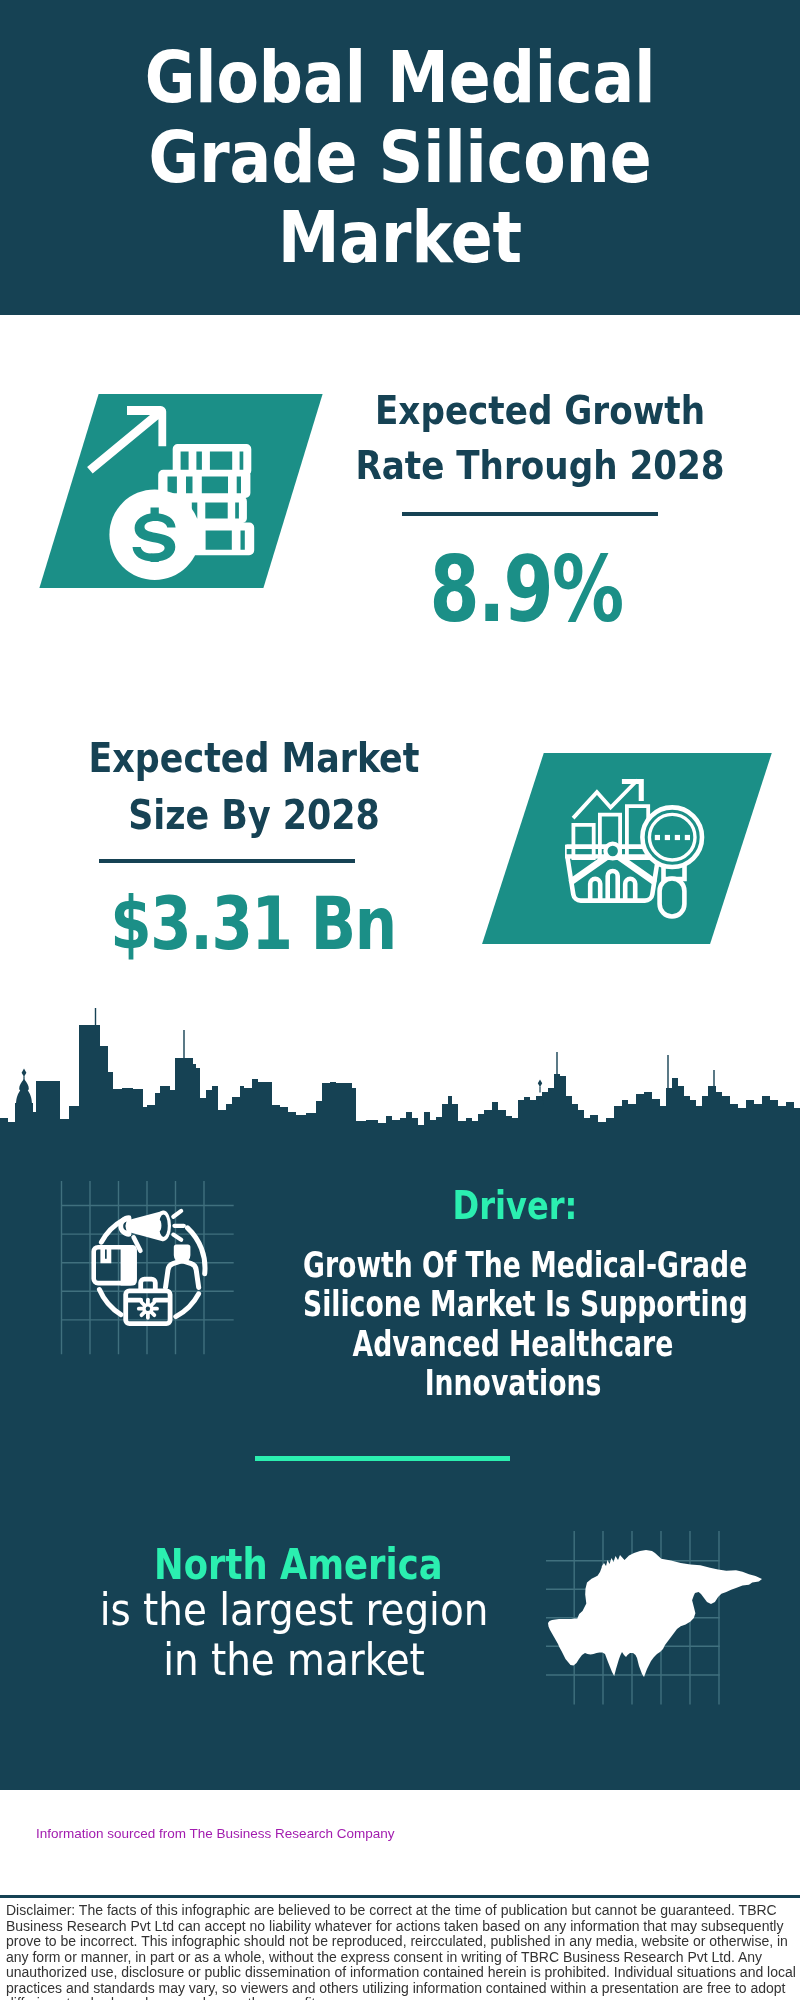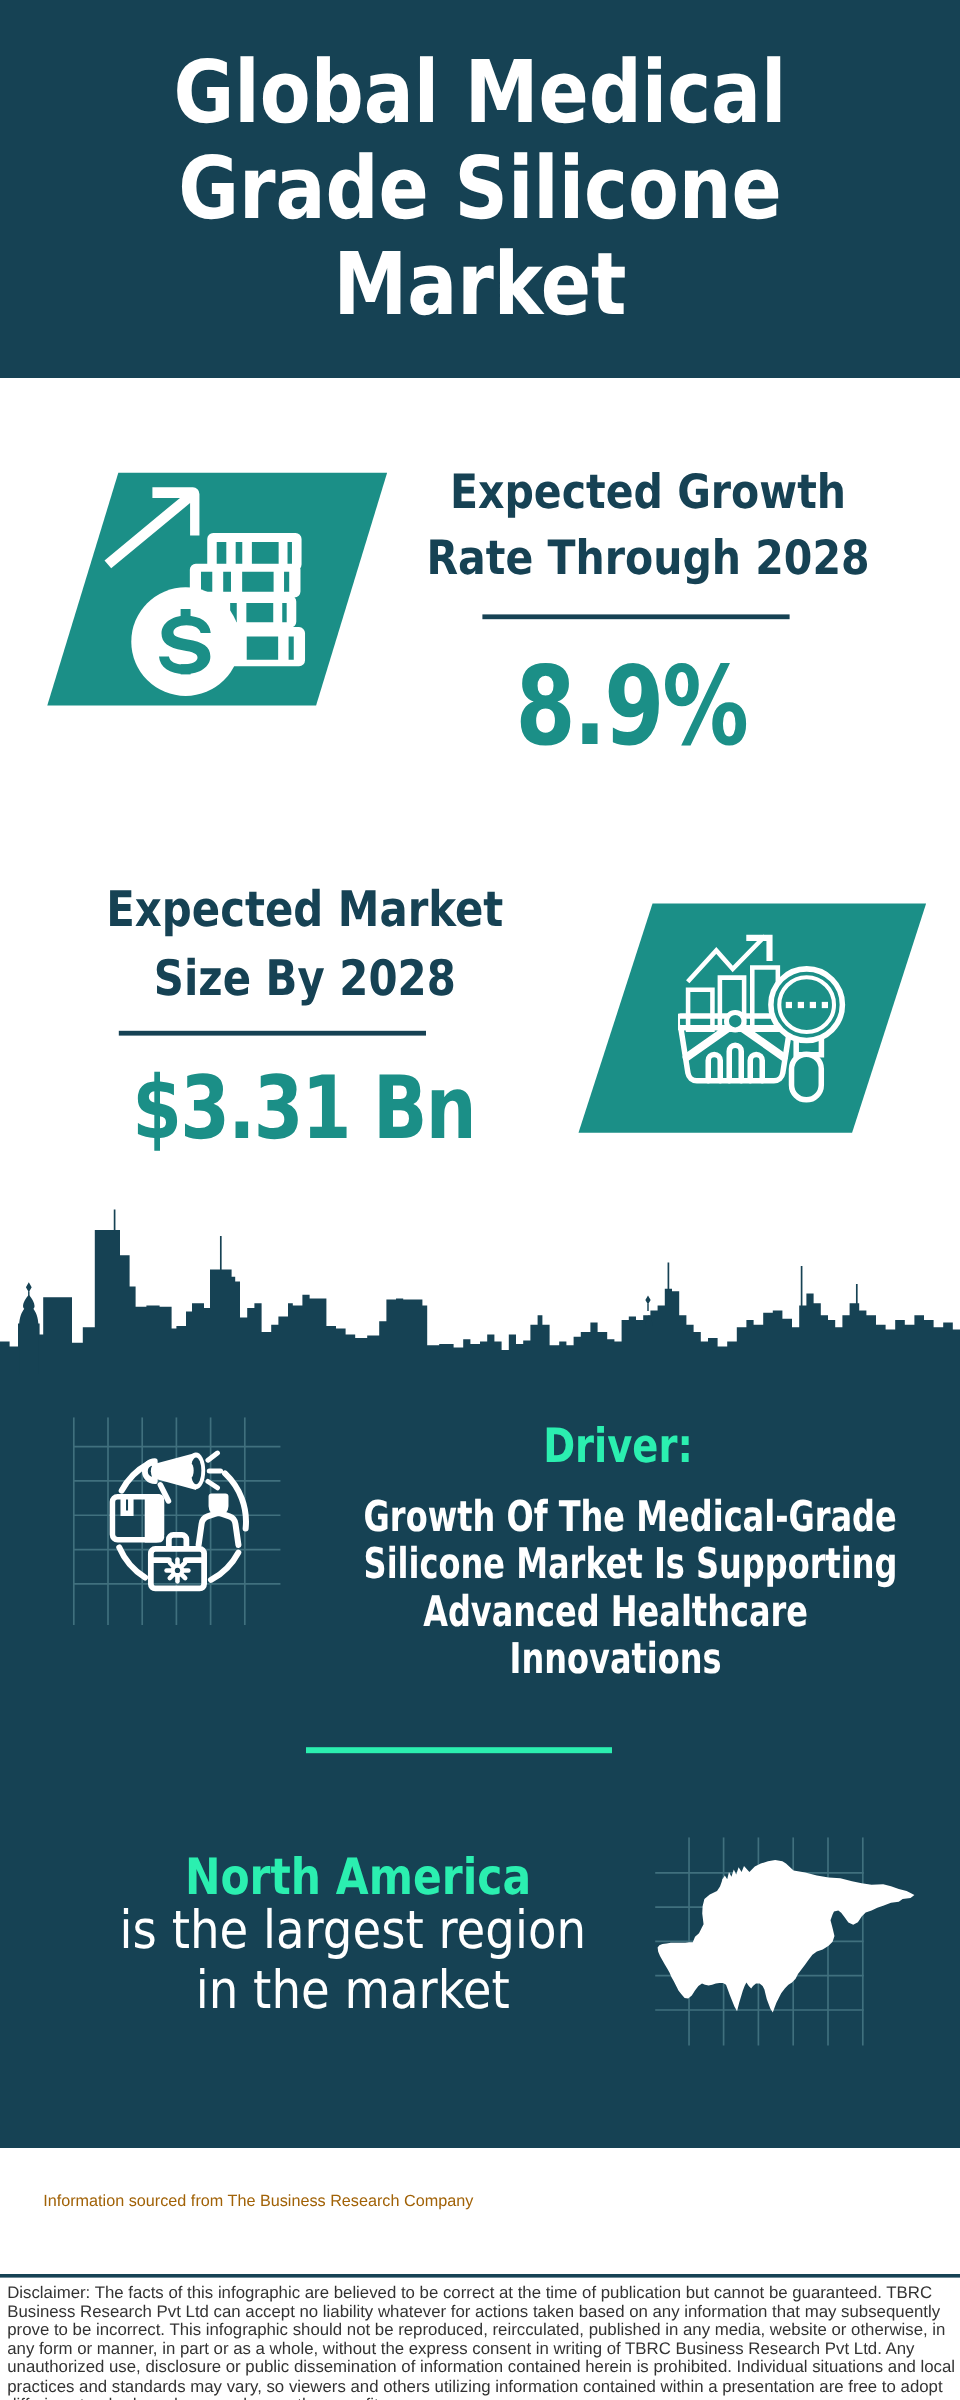--- a/index.html
+++ b/index.html
@@ -60,21 +60,21 @@
   #region-text{left:44px;top:1534.5px;width:500px;color:#ffffff;font-weight:400;
        font-size:44px;line-height:49.5px;white-space:nowrap;
        transform:scaleX(.982);transform-origin:250px 0;}
   #region-text .hl{color:#2befb0;font-weight:700;font-size:41.8px;
        display:inline-block;transform:translate(4.1px,4px) scaleX(.958);}
   #region-grid{left:545px;top:1531px;width:180px;height:180px;}
   #region-map{left:546px;top:1549px;width:222px;height:156px;}
 
   
   #footer{left:0;top:1790px;width:800px;height:105px;background:#ffffff;}
-  #footer-src{left:36px;top:1822px;color:#a16207;font-size:13.5px;line-height:23px;}
+  #footer-src{left:36px;top:1822px;color:#a21caf;font-size:13.5px;line-height:23px;}
   #disclaimer-bar{left:0;top:1895px;width:800px;height:105px;background:#ffffff;
        border-top:3px solid #164254;}
   #disclaimer{left:6px;top:1903px;width:790px;color:#333;font-size:14px;line-height:15.5px;}
 </style>
 </head>
 <body>
 
 <div class="page">
 
   <div id="header-banner" class="abs"></div>

